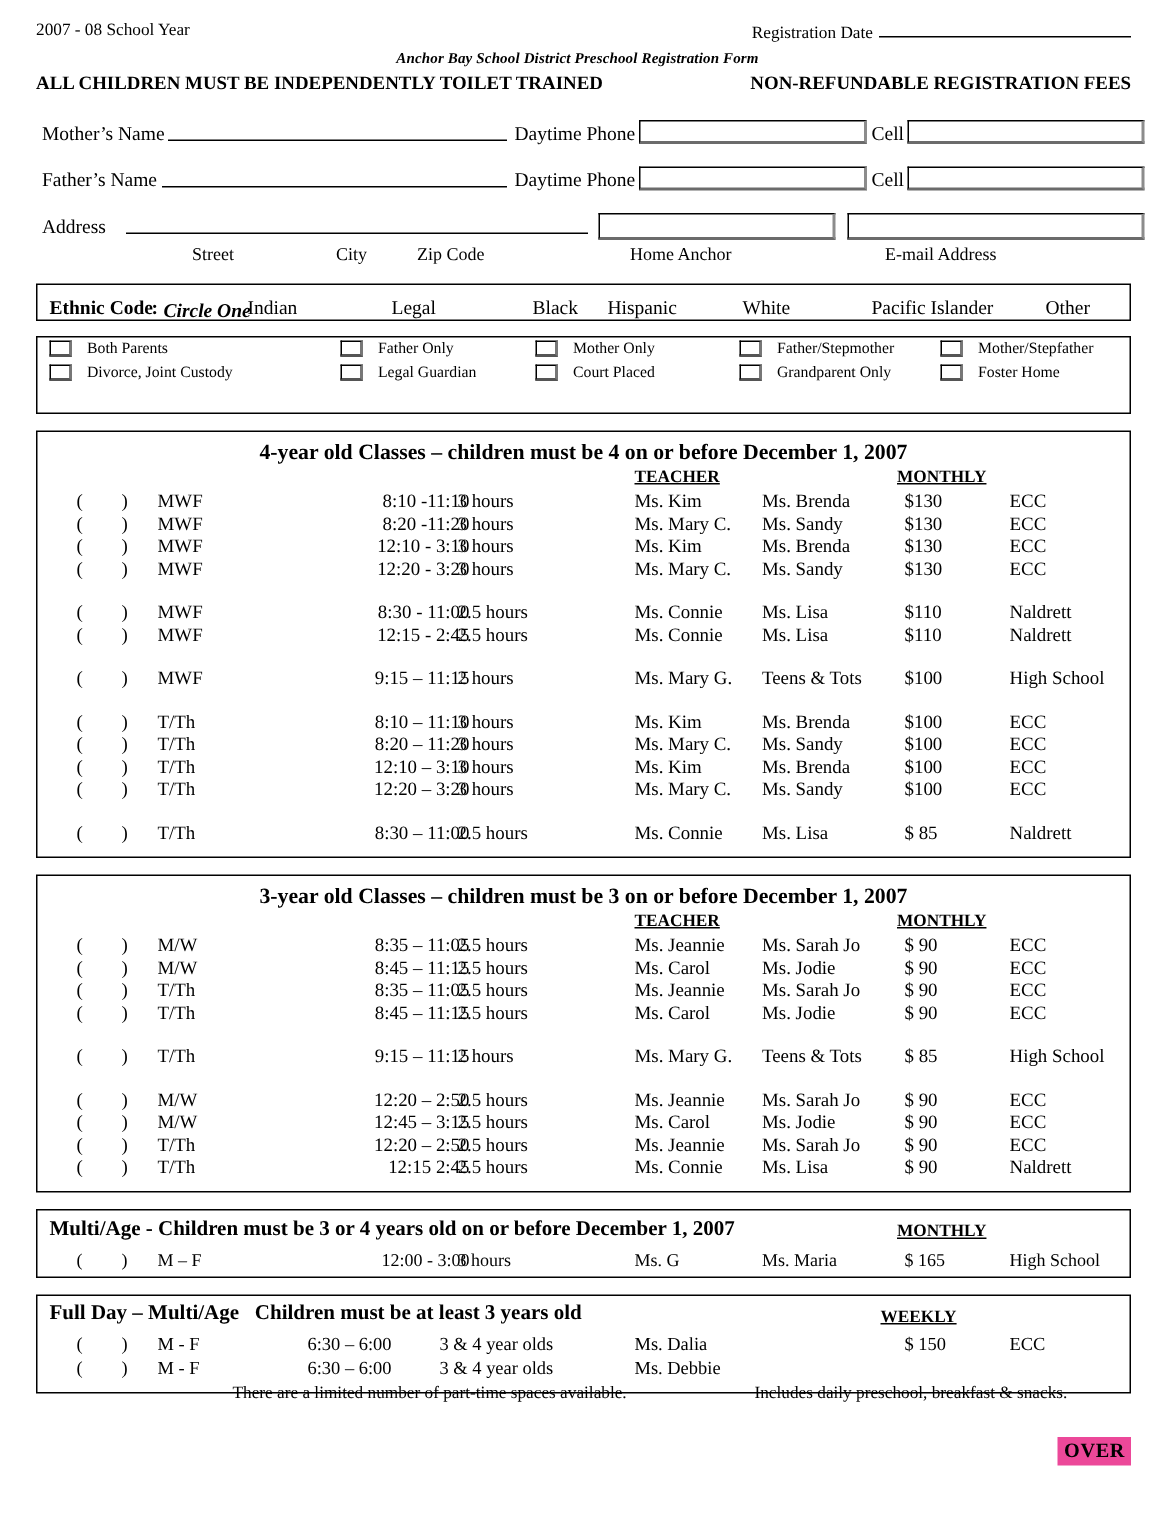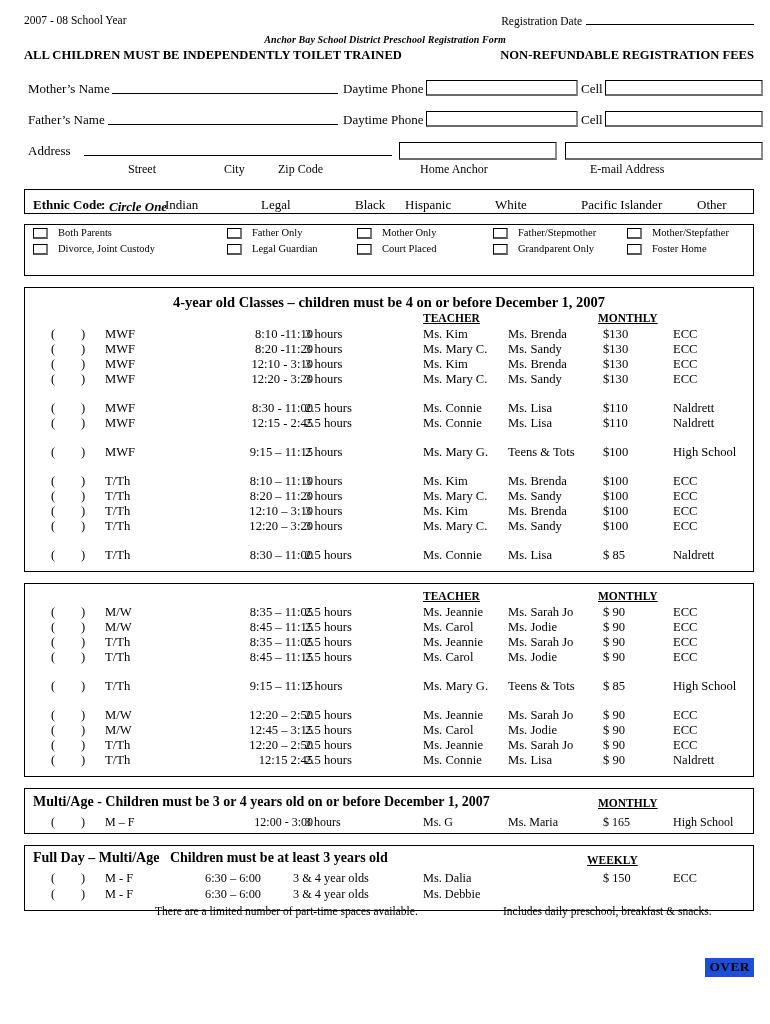--- a/index.html
+++ b/index.html
@@ -264,21 +264,21 @@
   .f-price  { left: 578px; }
   .f-loc    { left: 648px; }
 
   
   .over {
     position: absolute;
     right: 16px;
     top: 944px;
     font-weight: bold;
     font-size: 13.5px;
-    background: #1d4ed8;
+    background: #ec4899;
     padding: 1px 4px 2px 4px;
     letter-spacing: 0.4px;
   }
 </style>
 </head>
 <body>
 
 <div class="page">
 
   <div class="topline">
@@ -499,20 +499,21 @@
           <span class="c-dur">2.5 hours</span>
           <span class="c-t1">Ms. Connie</span>
           <span class="c-t2">Ms. Lisa</span>
           <span class="c-price">$ 85</span>
           <span class="c-loc">Naldrett</span>
         </div>
       </div>
   </div>
 
   <div class="panel classblock">
+    <div class="block-title">3-year old Classes – children must be 3 on or before December 1, 2007</div>
     <div class="colhead">
       <span class="h-teacher">TEACHER</span>
       <span class="h-monthly">MONTHLY</span>
     </div>
     <div id="three-year-rows">
         <div class="crow">
           <span class="c-paren">(</span>
           <span class="c-paren2">)</span>
           <span class="c-days">M/W</span>
           <span class="c-time">8:35 – 11:05</span>

